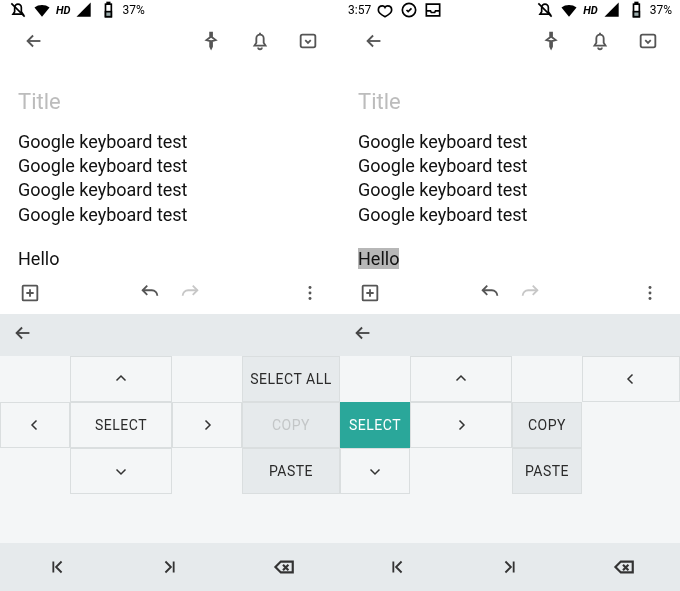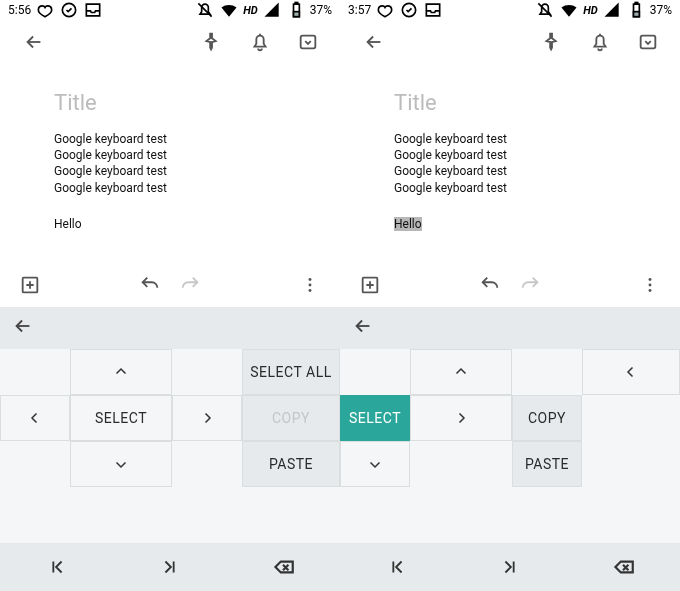--- a/index.html
+++ b/index.html
@@ -43,30 +43,29 @@
   .tbtn {
     width: 40px; height: 40px;
     display:flex; align-items:center; justify-content:center;
     color:#444;
   }
   
   .note {
     flex: 1;
     padding: 8px 18px 0 18px;
     position: relative;
-    margin-left: 36px;
   }
   .title-ph {
     font-size: 22px;
     color: #bcbcbc;
     margin-top: 18px;
     margin-bottom: 16px;
   }
   .body-line {
-    font-size: 12px;
+    font-size: 18px;
     color: #111;
     line-height: 1.35;
   }
   .body-line.spaced { margin-top: 20px; }
   .sel {
     background: #b7b7b7;
   }
   
   .approw {
     height: 44px;
@@ -114,34 +113,20 @@
   
   svg.ic { width:20px; height:20px; }
   svg.ic-lg { width:22px; height:22px; }
 </style>
 </head>
 <body>
 
 <div class="phone">
 
   <div class="status">
-    <div class="left">
-      <span>5:56</span>
-      <svg class="ic" viewBox="0 0 24 24" fill="none" stroke="#000" stroke-width="2">
-          <path d="M4 12c0-3 2-5 5-5 1.5 0 2.5 1 3 2 .5-1 1.5-2 3-2 3 0 5 2 5 5 0 4-8 8-8 8s-8-4-8-8z"></path>
-        </svg>
-      <svg class="ic" viewBox="0 0 24 24" fill="none" stroke="#000" stroke-width="2">
-          <circle cx="12" cy="12" r="8"></circle>
-          <path d="M9 12l2 2 4-4"></path>
-        </svg>
-      <svg class="ic" viewBox="0 0 24 24" fill="none" stroke="#000" stroke-width="2">
-          <path d="M4 5h16v14H4z"></path>
-          <path d="M4 13h5l1 2h4l1-2h5"></path>
-        </svg>
-    </div>
     <div class="right">
       <svg class="ic" viewBox="0 0 24 24" fill="none" stroke="#000" stroke-width="2">
           <path d="M6 17h12l-2-3V9a4 4 0 0 0-8 0v5l-2 3z"></path>
           <line x1="4" y1="4" x2="20" y2="20"></line>
         </svg>
       <svg class="ic" viewBox="0 0 24 24" fill="#000">
           <path d="M12 20l9-11c-5-4-13-4-18 0l9 11z"></path>
         </svg>
       <span style="font-style:italic;font-weight:bold;font-size:11px">HD</span>
       <svg class="ic" viewBox="0 0 24 24" fill="#000">

